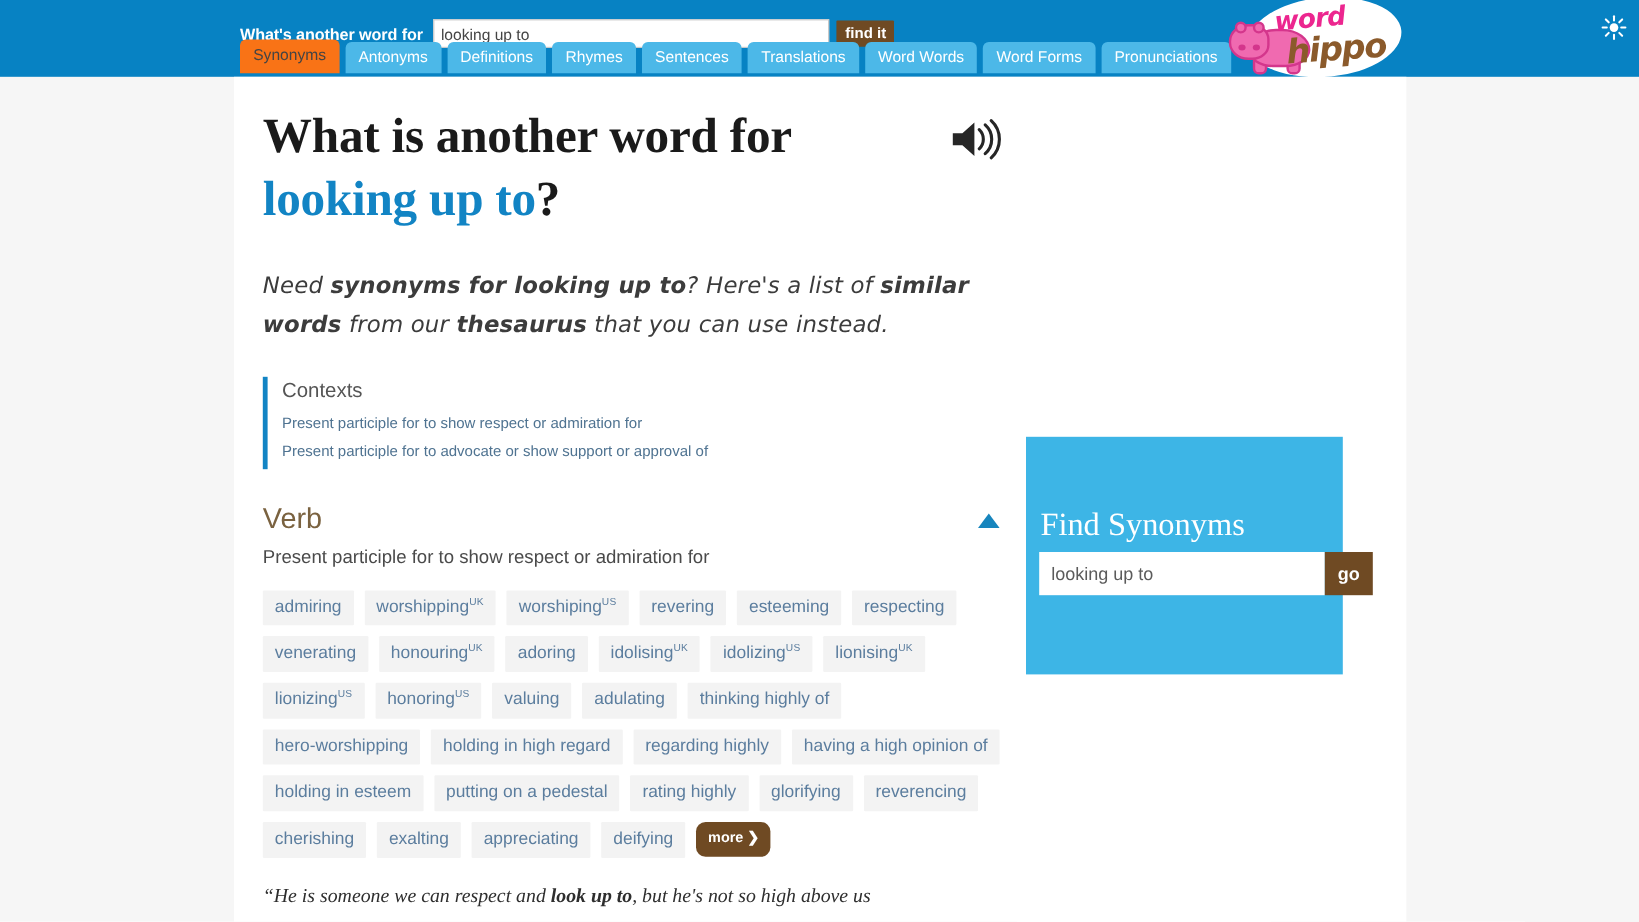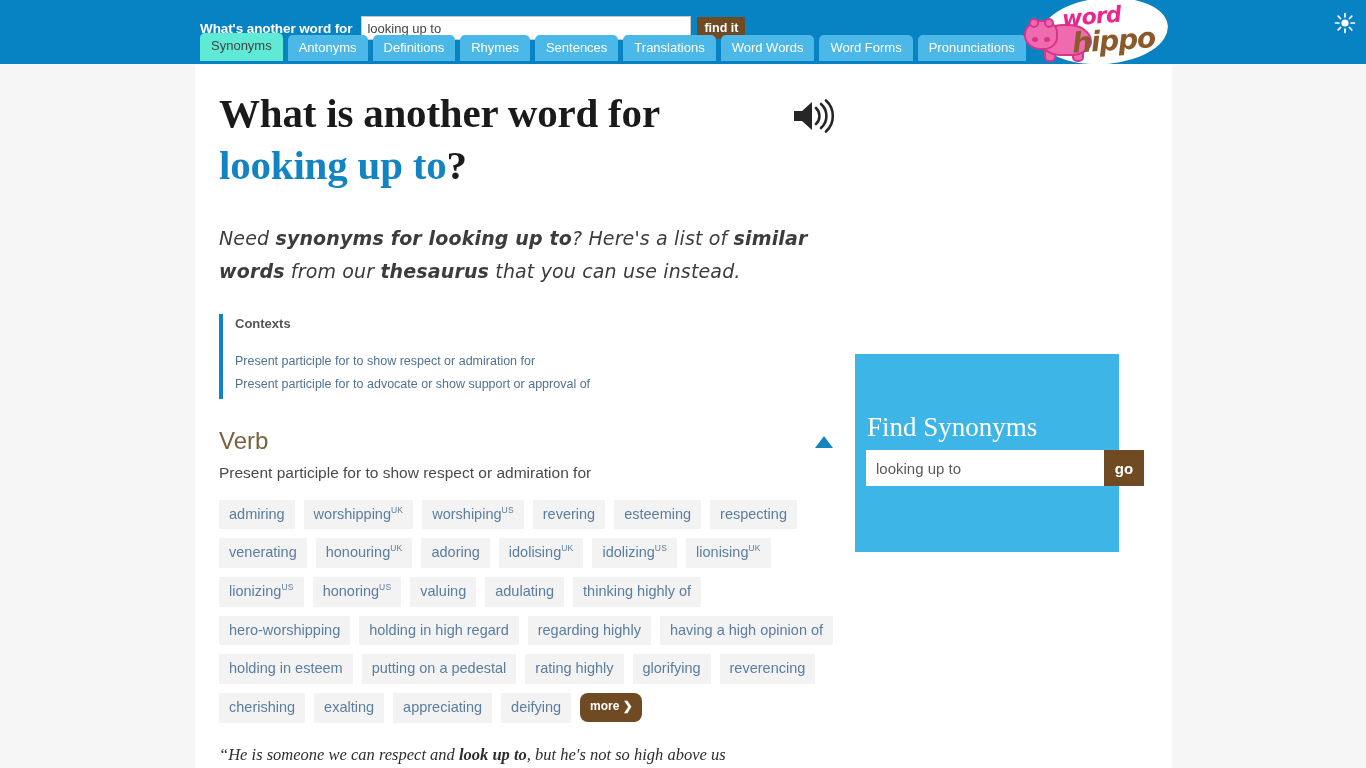--- a/index.html
+++ b/index.html
@@ -86,21 +86,21 @@
     background: #4cb8e8;
     color: #ffffff;
     font-size: 13px;
     padding: 6px 11px 7px 11px;
     border-radius: 5px 5px 0 0;
     cursor: pointer;
     white-space: nowrap;
     line-height: 1;
   }
   .tab.active {
-    background: #5eead4;
+    background: #f97316;
     color: #444444;
     padding-bottom: 9px;
   }
 
   
   .logo {
     position: absolute;
     left: 1012px;
     top: -2px;
     width: 175px;
@@ -254,24 +254,24 @@
     letter-spacing: 0.15px;
   }
   .lede b { font-weight: bold; }
 
   .contexts {
     margin-top: 27px;
     border-left: 4px solid #1284c4;
     padding: 2px 0 2px 12px;
   }
   .contexts-title {
-    font-size: 13px;
-    font-weight: bold;
+    font-size: 17px;
+    font-weight: normal;
     color: #555555;
-    margin-bottom: 19px;
+    margin-bottom: 6px;
   }
   .context-item {
     font-size: 12.5px;
     color: #4f7391;
     line-height: 1.85;
     cursor: pointer;
   }
 
   .pos-row {
     margin-top: 30px;
@@ -340,21 +340,21 @@
     color: #2e2e2e;
     line-height: 1.5;
     width: 625px;
   }
   .quote b { font-weight: bold; }
 
   
   .find-box {
     position: absolute;
     left: 660px;
-    top: 290px;
+    top: 300px;
     width: 264px;
     height: 198px;
     background: #3db5e6;
   }
   .find-title {
     position: absolute;
     left: 12px;
     top: 60px;
     font-family: "Liberation Serif", serif;
     font-size: 27px;

